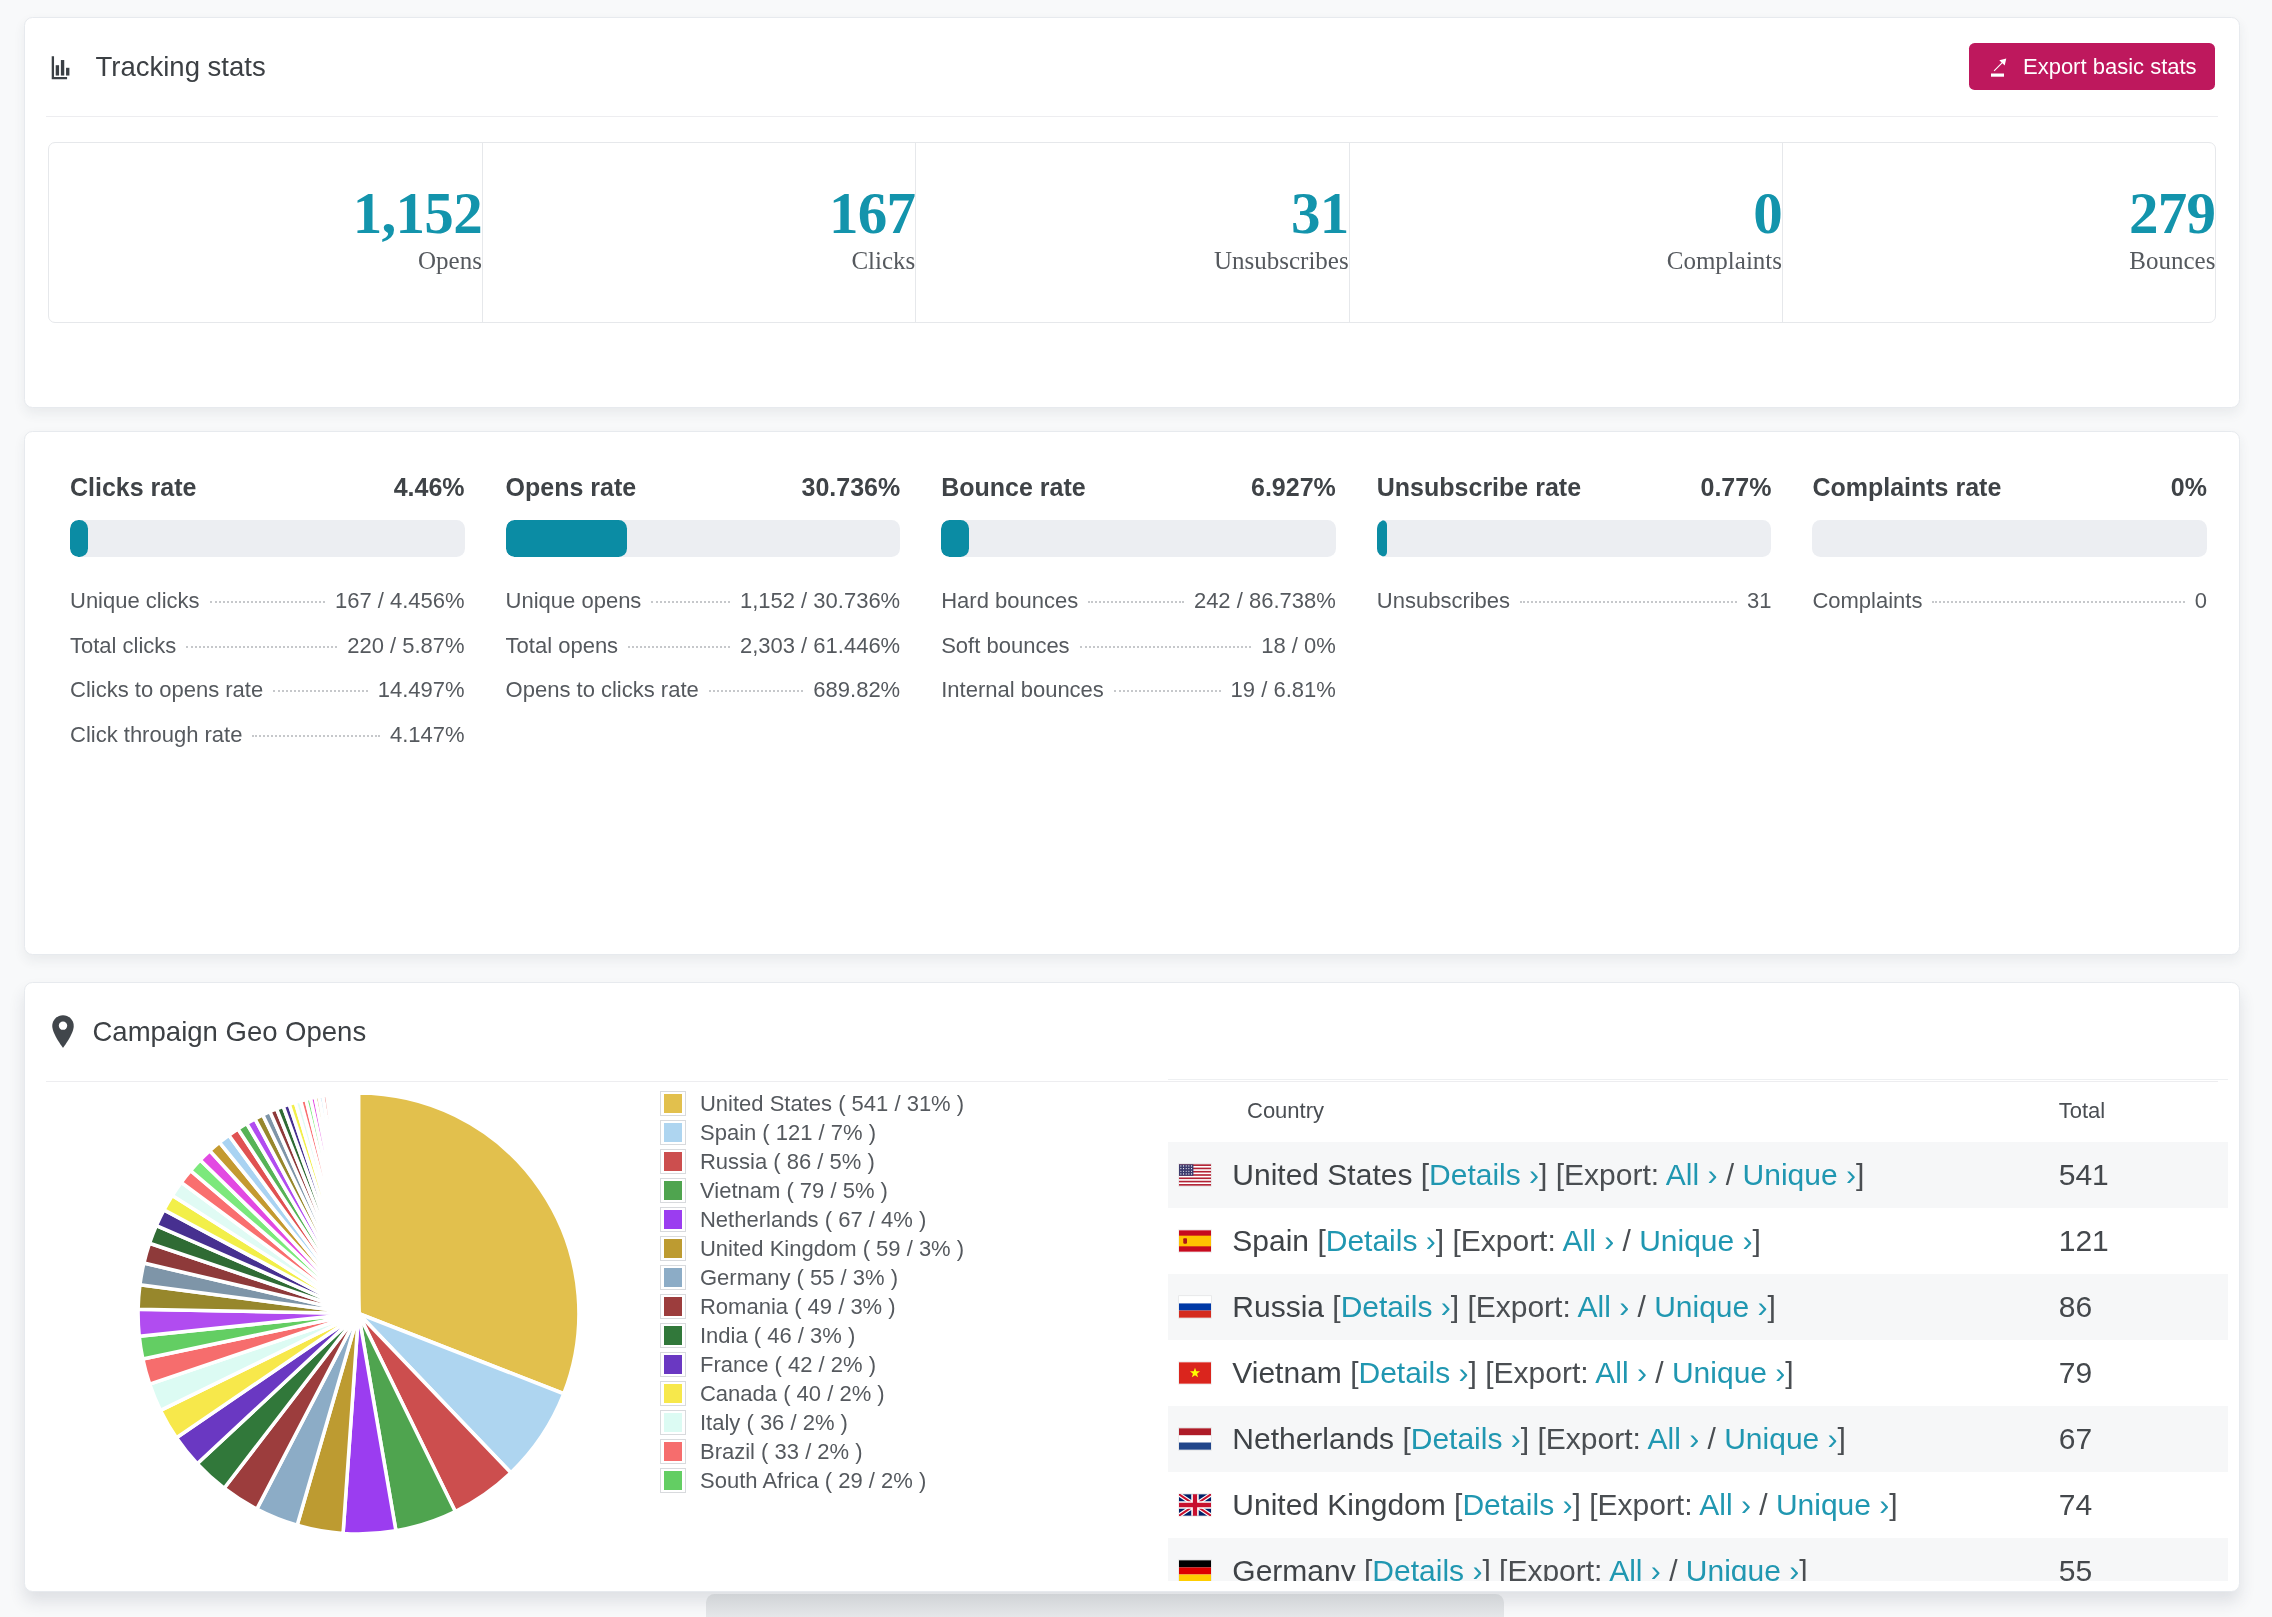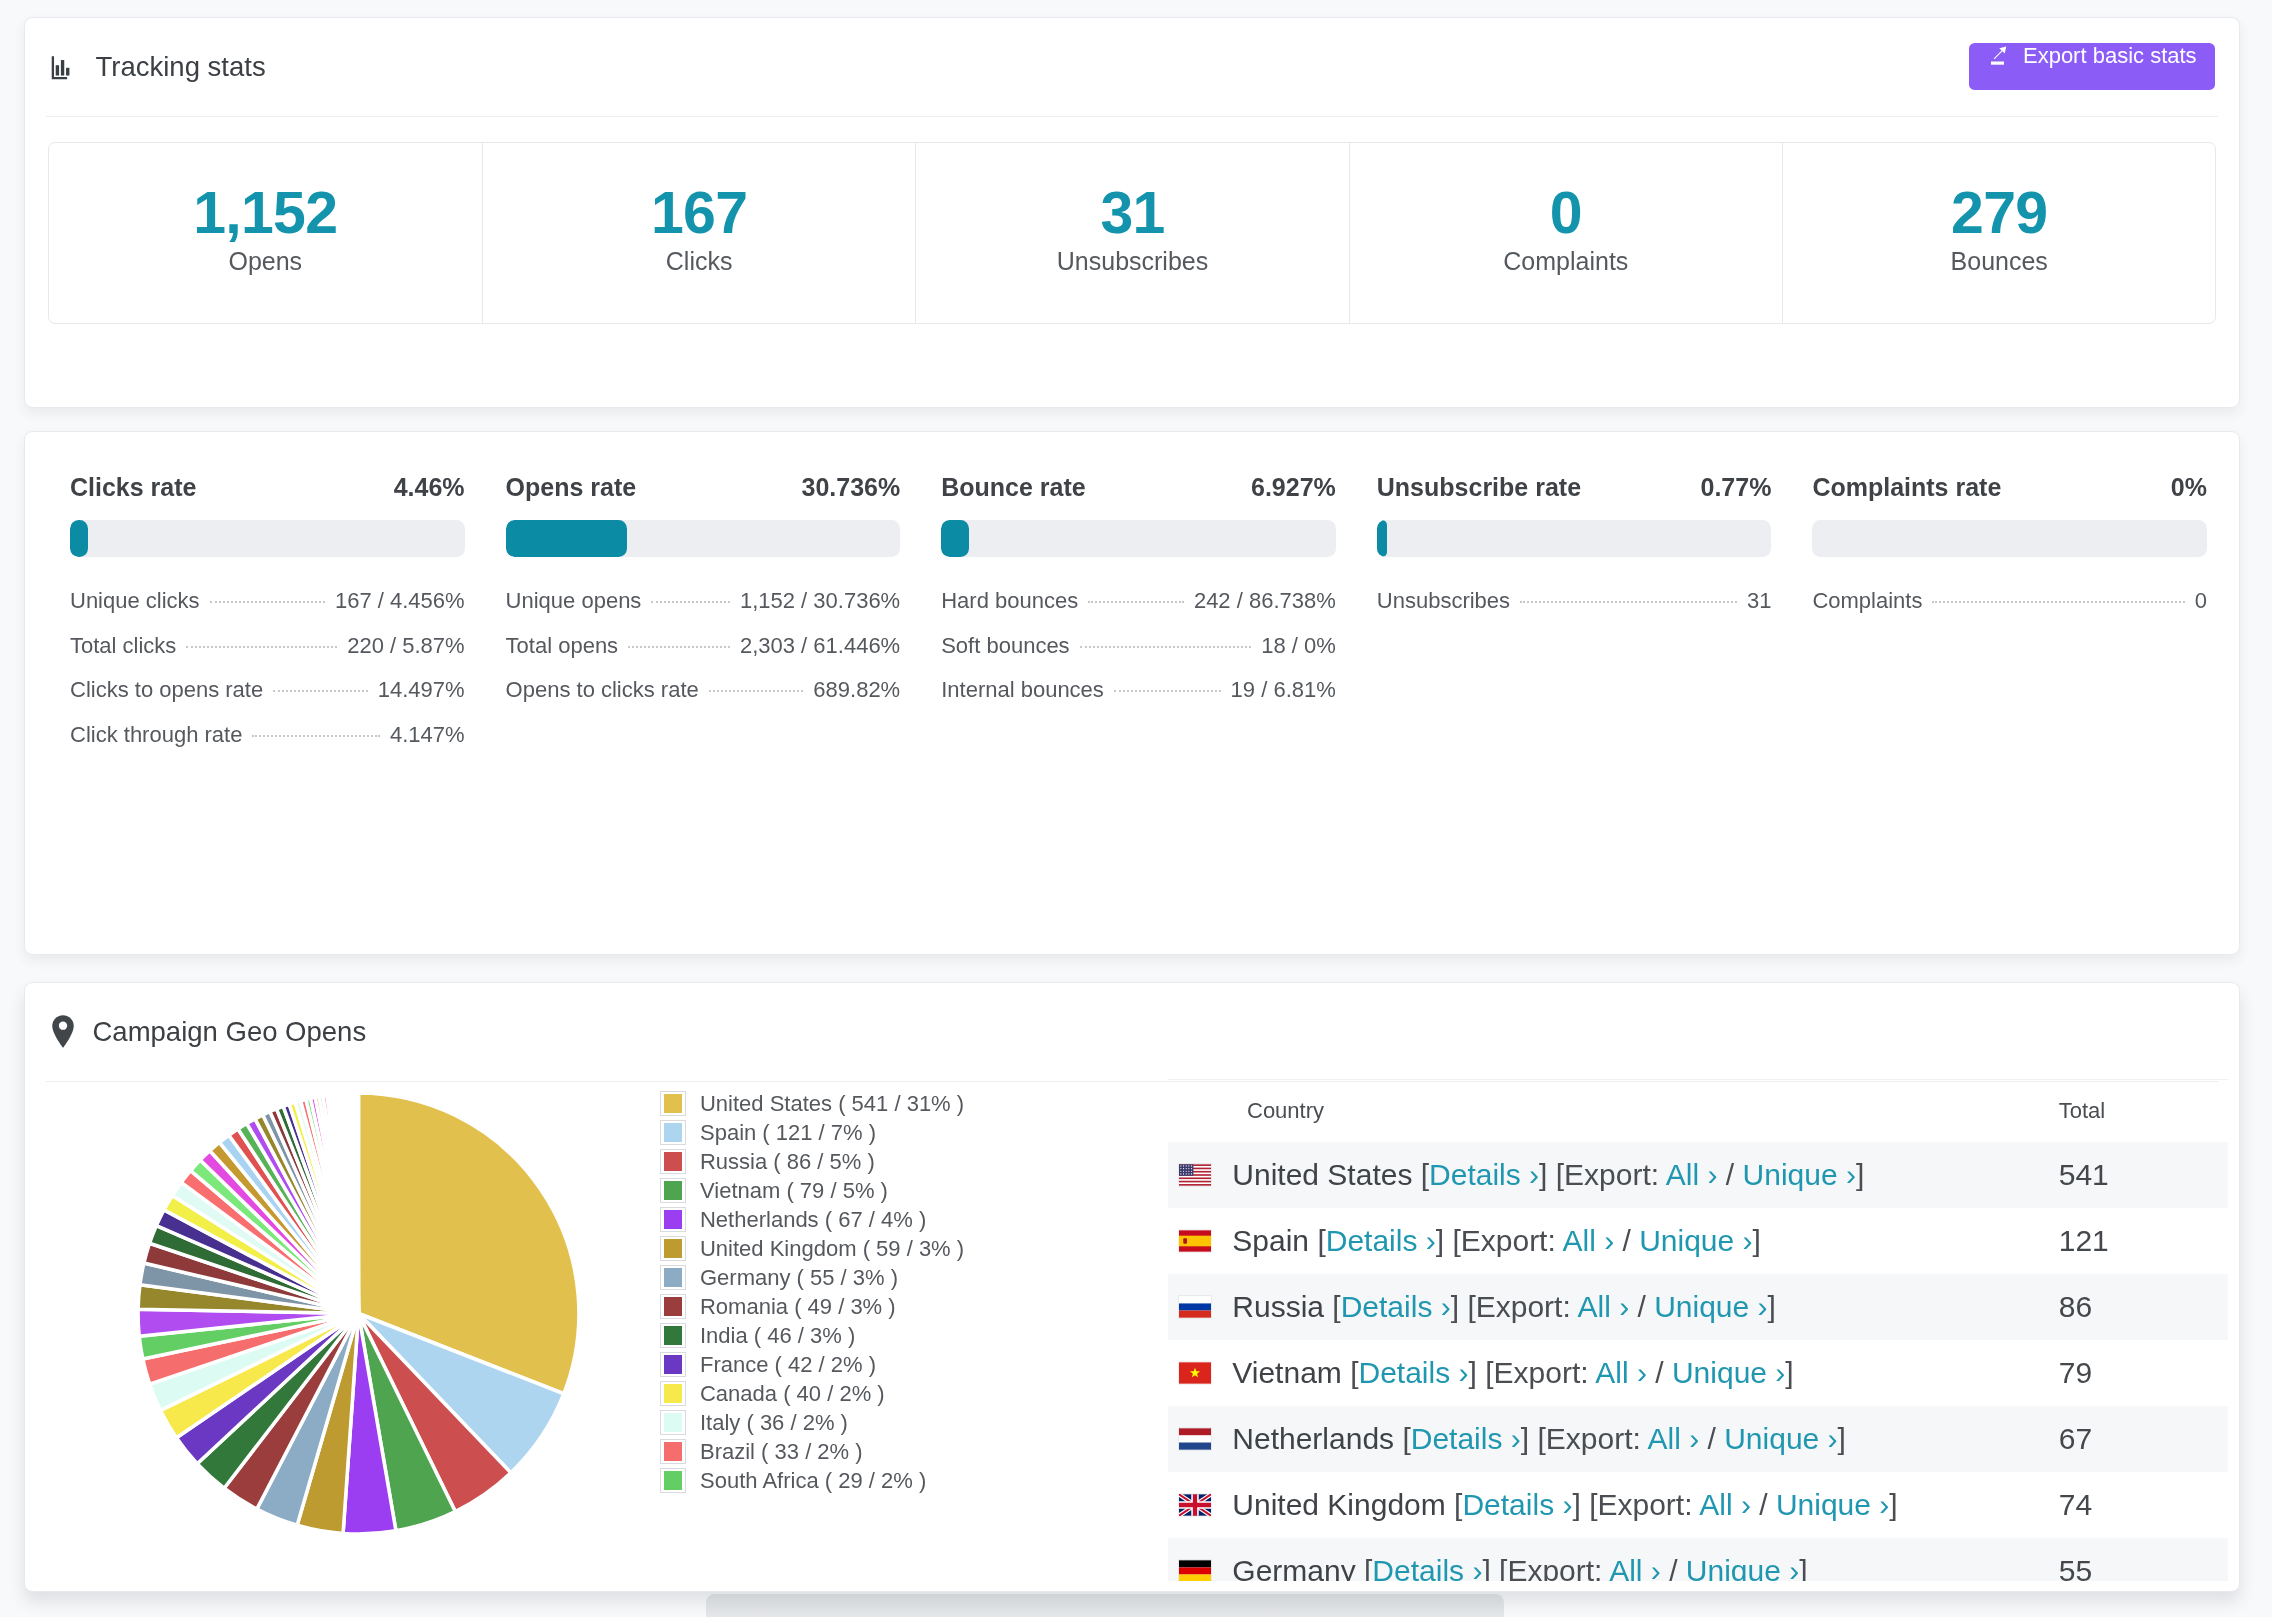--- a/index.html
+++ b/index.html
@@ -17,30 +17,30 @@
   
   #card-tracking{top:17px;height:391px;}
   .card-header{
     display:flex;align-items:center;justify-content:space-between;
     padding:18.4px 24px;height:61px;box-sizing:content-box;
   }
   .card-title{display:flex;align-items:center;gap:15.5px;font-size:27.5px;color:#3c4044;}
   .card-title svg{display:block;}
   .hdr-divider{border-bottom:1.4px solid #ededf0;margin:0 21px;}
   .btn-export{
-    display:flex;gap:11.3px;border:none;cursor:pointer;
-    background:#8b5cf6;color:#fff;font-size:22px;border-radius:5.6px;
+    display:flex;align-items:center;gap:11.3px;border:none;cursor:pointer;
+    background:#be185d;color:#fff;font-size:22px;border-radius:5.6px;
     padding:0 18.4px;height:47px;font-family:inherit;
   }
   .stats-wrap{padding:25.4px 22.6px 0 22.6px;}
   .stats-grid{
     display:grid;grid-template-columns:repeat(5,1fr);
     border:1.4px solid #e6e8eb;border-radius:7px;overflow:hidden;background:#fff;
   }
-  .stat-cell{text-align:center;padding:41px 0 47px 0;}
+  .stat-cell{text-align:right;padding:41px 0 47px 0;font-family:Liberation Serif, serif;}
   .stat-cell + .stat-cell{border-left:1.4px solid #e6e8eb;}
   .stat-num{font-size:59px;font-weight:700;color:#1394ac;letter-spacing:-0.7px;line-height:1;}
   .stat-label{font-size:25px;color:#55595e;margin-top:4px;}
   
   #card-rates{top:431px;height:524px;}
   .rates-grid{
     display:grid;grid-template-columns:repeat(5,1fr);
     column-gap:41px;row-gap:45px;
     padding:41px 32px 28px 45px;
   }

